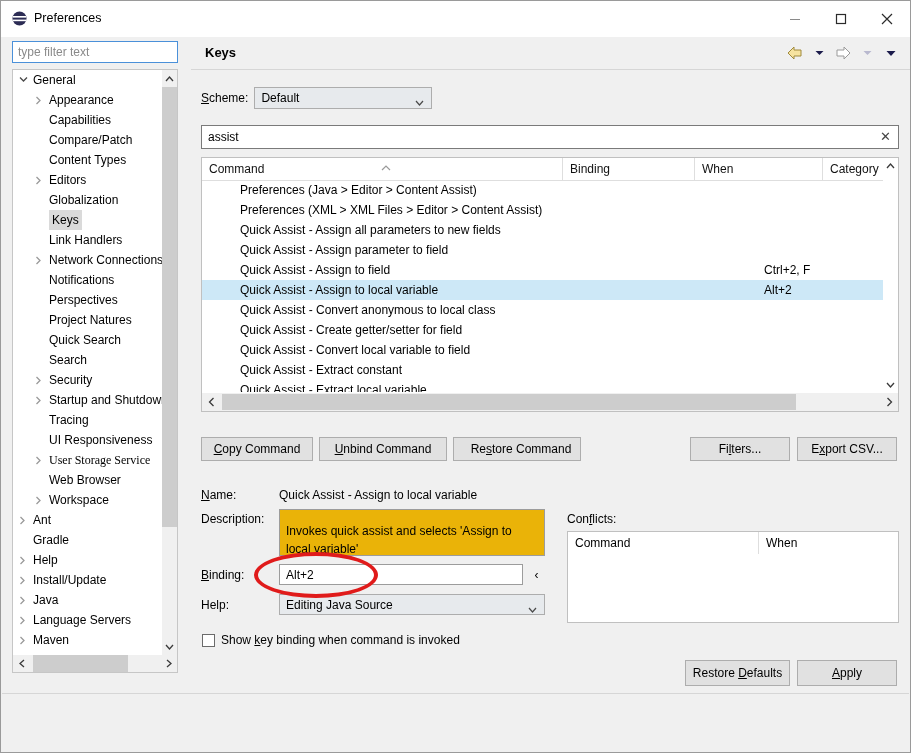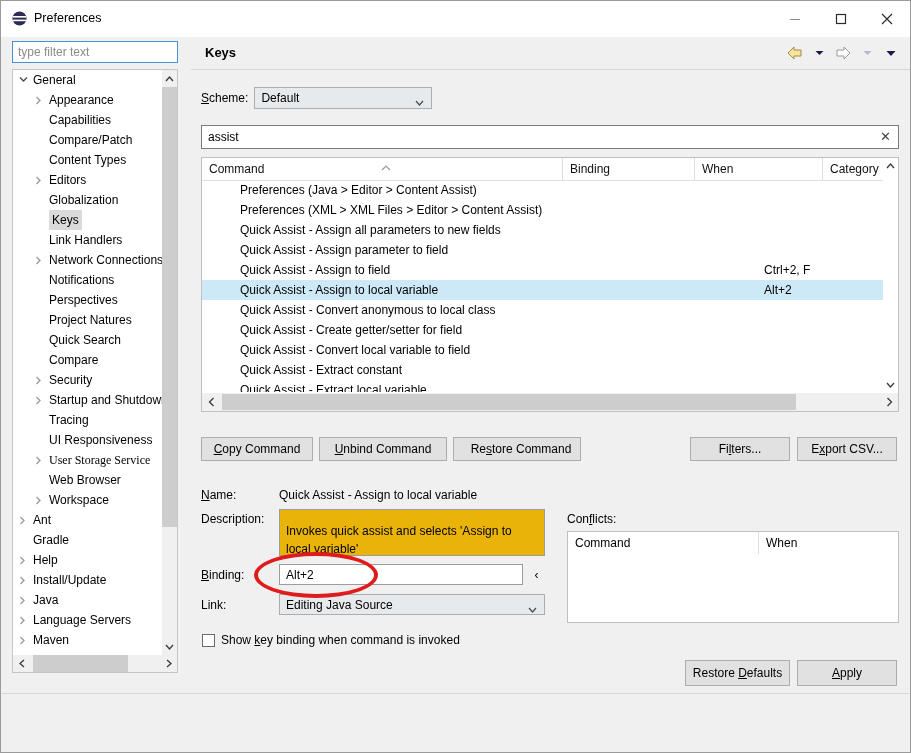--- a/index.html
+++ b/index.html
@@ -243,21 +243,21 @@
         <div class="trow">
           <span class="lbl" style="left:36px;">Perspectives</span>
         </div>
         <div class="trow">
           <span class="lbl" style="left:36px;">Project Natures</span>
         </div>
         <div class="trow">
           <span class="lbl" style="left:36px;">Quick Search</span>
         </div>
         <div class="trow">
-          <span class="lbl" style="left:36px;">Compare</span>
+          <span class="lbl" style="left:36px;">Search</span>
         </div>
         <div class="trow">
           <span class="arrow" style="left:22px;">
             <svg width="7" height="9" viewBox="0 0 7 9">
               <path d="M1.5 1 L5 4.5 L1.5 8" stroke="#9a9a9a" stroke-width="1.3" fill="none"></path>
             </svg>
           </span>
           <span class="lbl" style="left:36px;">Security</span>
         </div>
         <div class="trow">
@@ -557,21 +557,21 @@
   <div class="descbox">Invokes quick assist and selects 'Assign to local variable'</div>
 
   <div class="lbl bindlbl">
     <u>B</u><span>inding:</span>
   </div>
   <div class="bindbox">
     <span>Alt+2</span>
   </div>
   <div class="bindbtn">‹</div>
 
-  <div class="lbl whenlbl">Link:</div>
+  <div class="lbl whenlbl">Help:</div>
   <div class="combo" id="when-combo">
     <div class="cval">Editing Java Source</div>
     <div class="carr">
       <svg width="9" height="6" viewBox="0 0 9 6">
           <path d="M1 1 L4.5 5 L8 1" stroke="#4a4a4a" stroke-width="1.2" fill="none"></path>
         </svg>
     </div>
   </div>
 
   <div class="conflictlbl">

